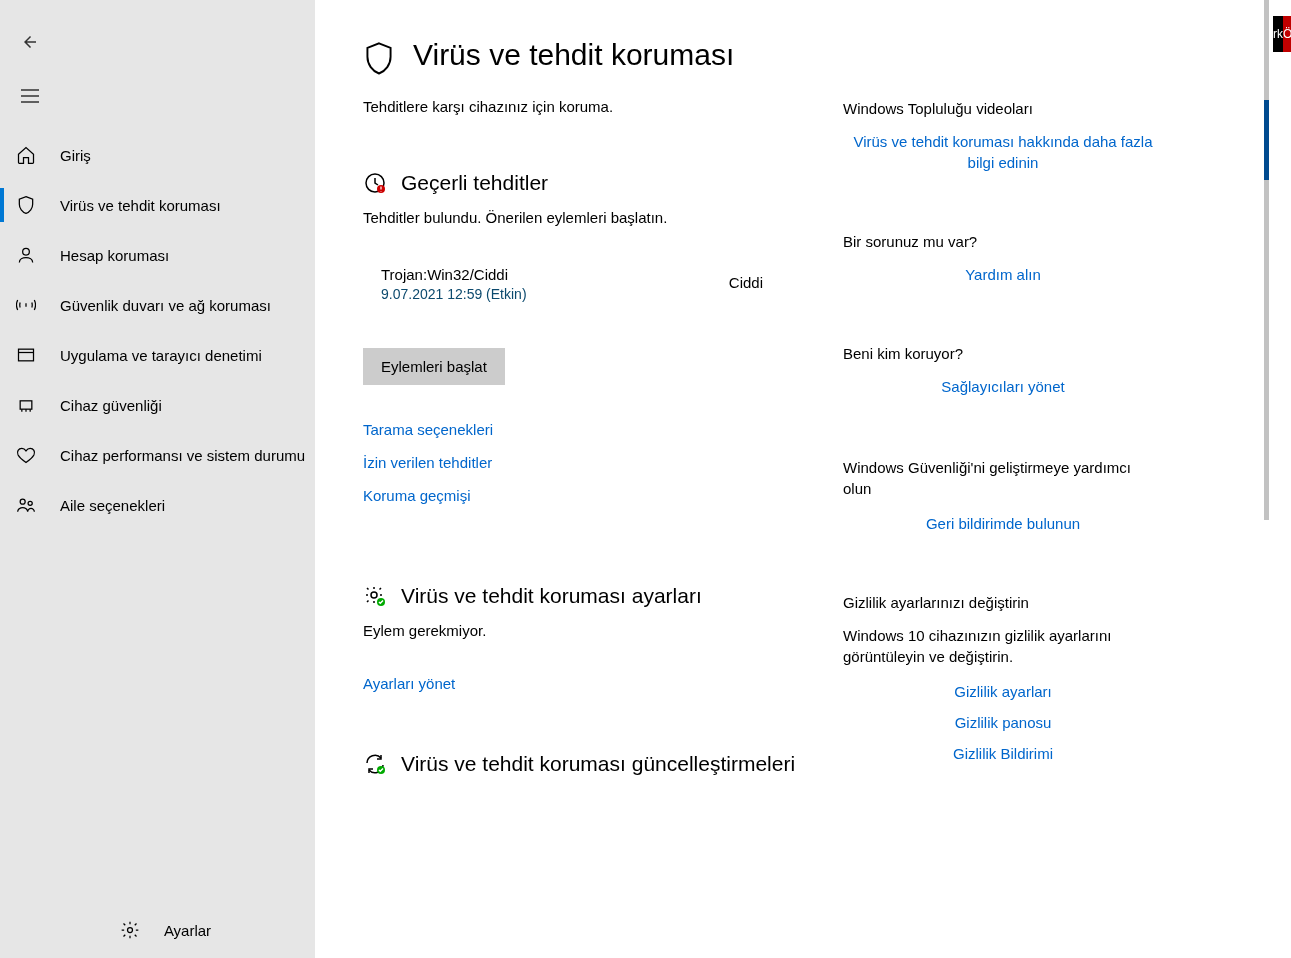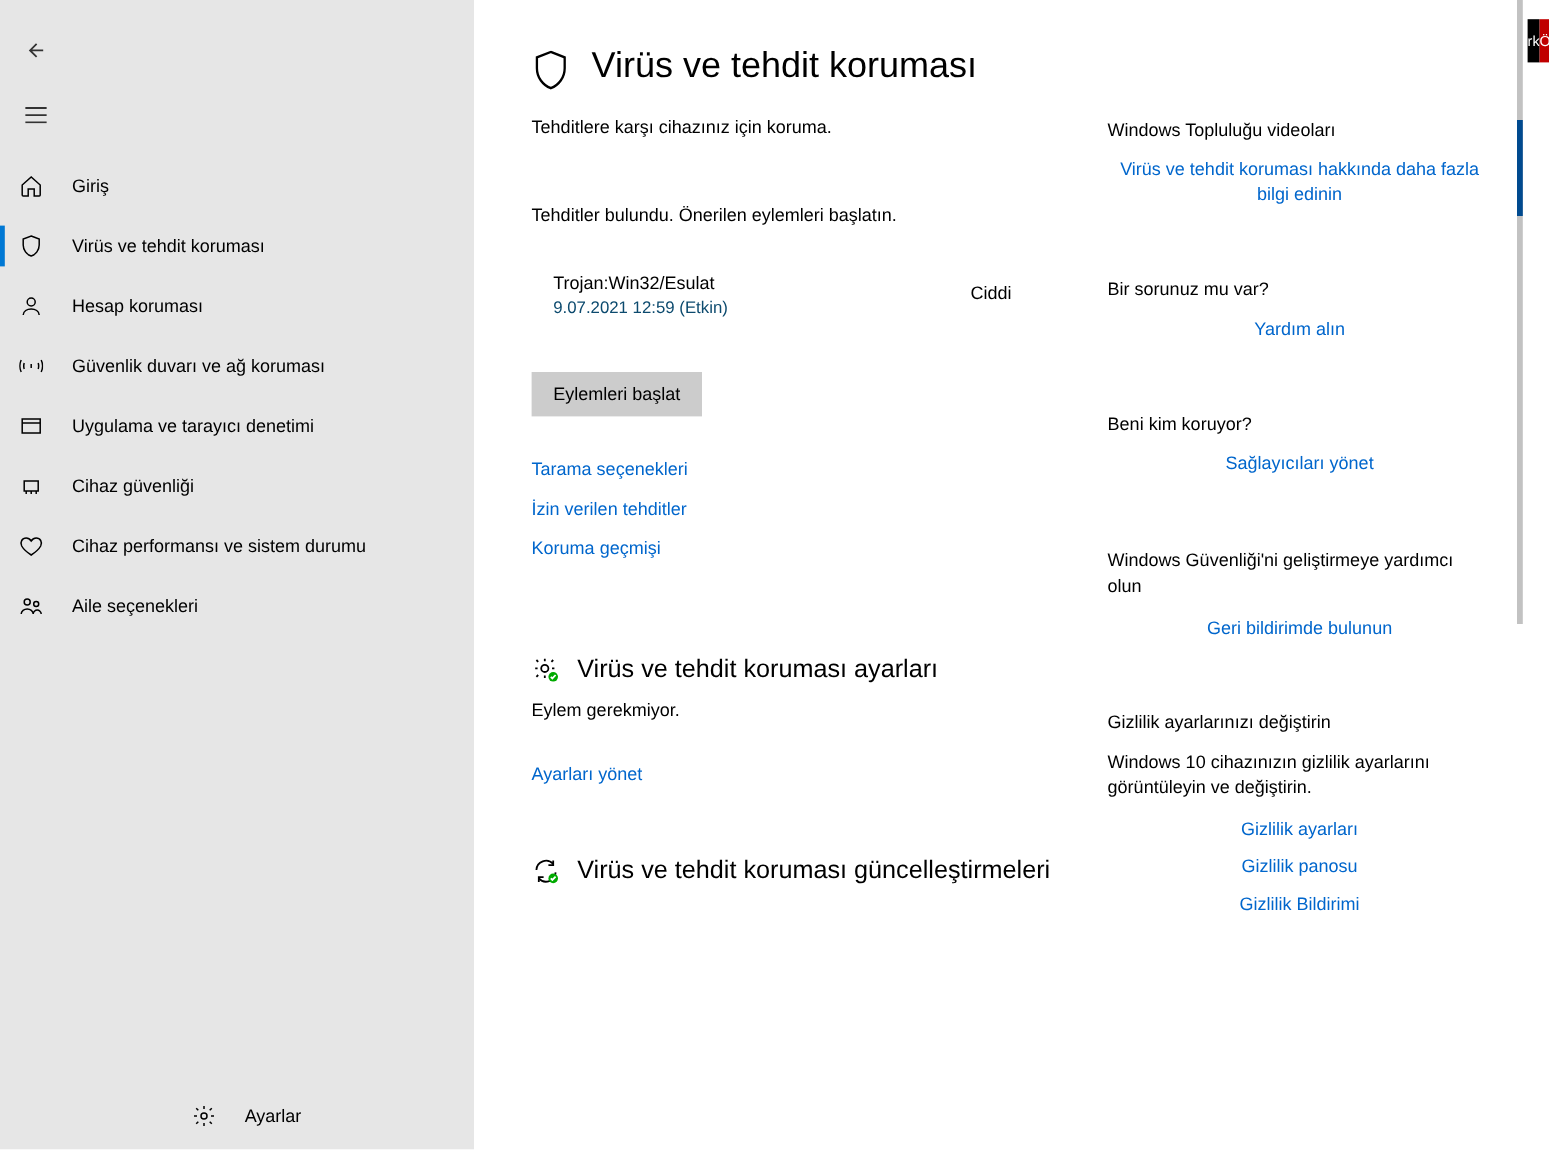--- a/index.html
+++ b/index.html
@@ -6,21 +6,21 @@
   body {
     font-family: "Segoe UI", Tahoma, sans-serif;
     background: #ffffff;
     color: #000;
     width: 1291px;
     height: 958px;
     overflow: hidden;
     display: flex;
   }
   .sidebar {
-    width: 395px;
+    width: 315px;
     height: 100%;
     background: #e6e6e6;
     display: flex;
     flex-direction: column;
     position: relative;
   }
   .sidebar-top {
     padding: 18px 0 0 0;
   }
   .icon-btn {
@@ -306,25 +306,36 @@
       <span class="big-icon">
         <svg width="32" height="36" viewBox="0 0 24 28">
             <path d="M12 1l9 3.5v7c0 6-3.8 11-9 13-5.2-2-9-7-9-13v-7L12 1z" fill="none" stroke="#000" stroke-width="1.5"></path>
           </svg>
       </span>
       <h1 class="page-title">Virüs ve tehdit koruması</h1>
     </div>
     <div class="page-sub">Tehditlere karşı cihazınız için koruma.</div>
 
     <div class="section">
+      <div class="section-header">
+        <span class="sec-icon">
+          <svg width="24" height="24" viewBox="0 0 24 24">
+              <circle cx="12" cy="12" r="9" fill="none" stroke="#000" stroke-width="1.5"></circle>
+              <path d="M12 7v5l3 2" stroke="#000" stroke-width="1.5" fill="none"></path>
+              <circle cx="18" cy="18" r="4" fill="#c00"></circle>
+              <path d="M18 15.5v3M18 20v.5" stroke="#fff" stroke-width="1.2"></path>
+            </svg>
+        </span>
+        <h2 class="section-title">Geçerli tehditler</h2>
+      </div>
       <div class="section-sub">Tehditler bulundu. Önerilen eylemleri başlatın.</div>
 
       <div class="threat-row">
         <div>
-          <div class="threat-name">Trojan:Win32/Esulat</div>
+          <div class="threat-name">Trojan:Win32/Ciddi</div>
           <div class="threat-meta">9.07.2021 12:59 (Etkin)</div>
         </div>
         <div class="threat-sev">Ciddi</div>
       </div>
 
       <button class="action-btn">Eylemleri başlat</button>
 
       <a class="link first">Tarama seçenekleri</a>
       <a class="link">İzin verilen tehditler</a>
       <a class="link">Koruma geçmişi</a>

